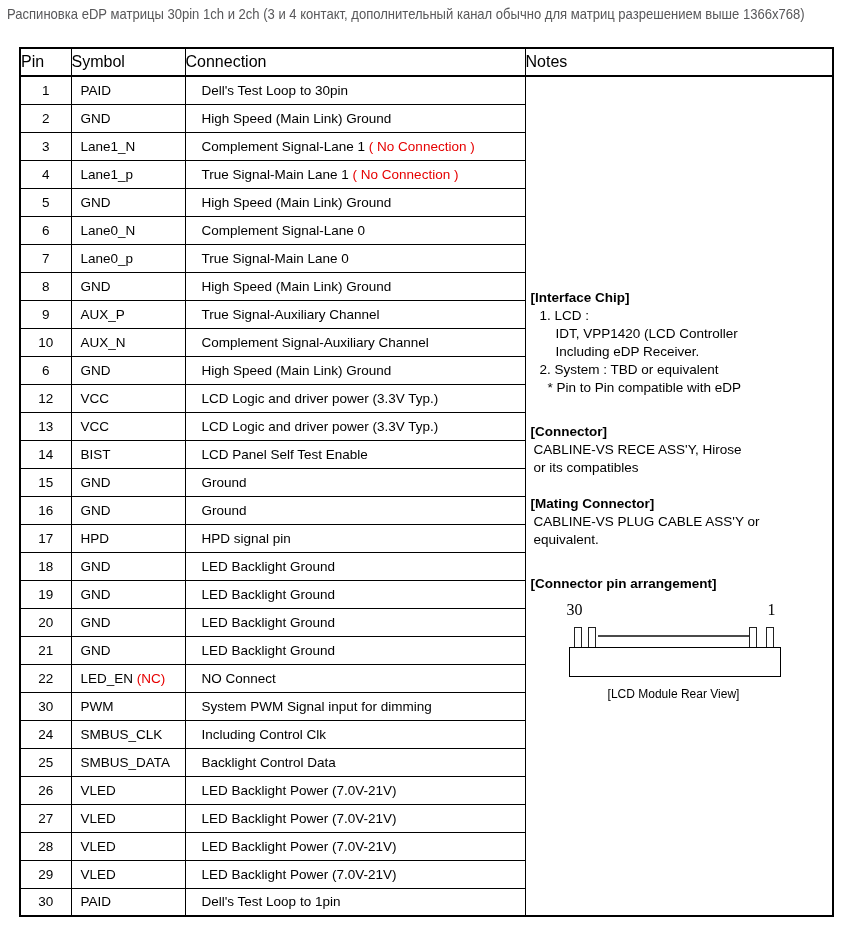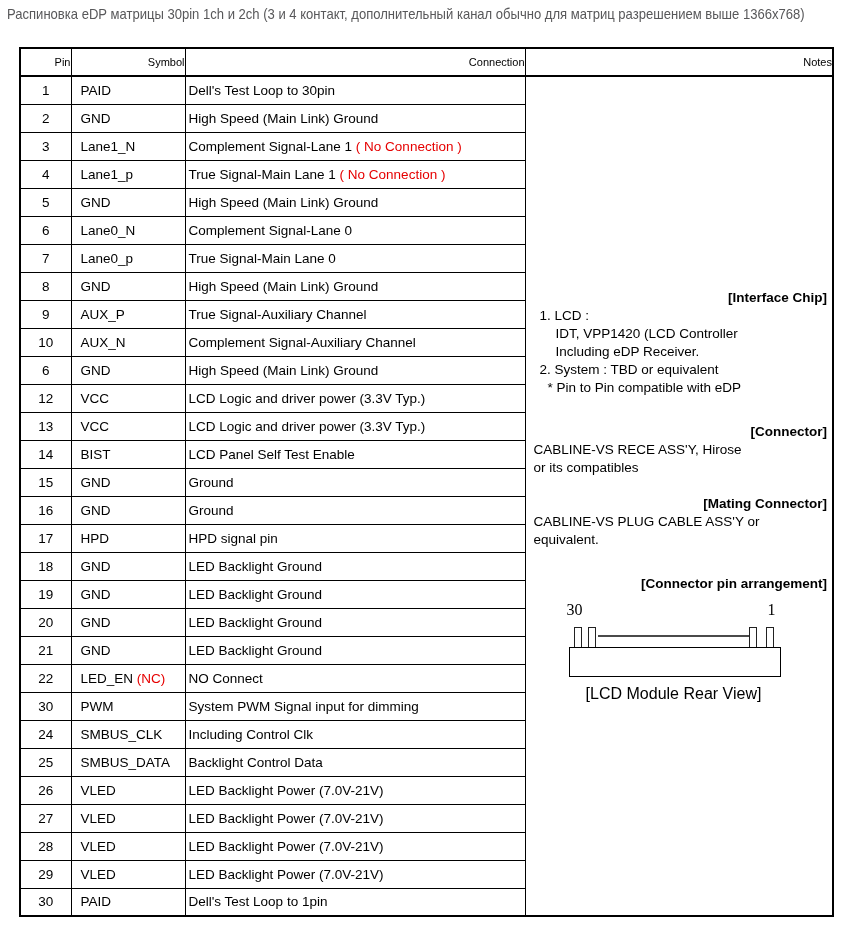--- a/index.html
+++ b/index.html
@@ -14,32 +14,32 @@
   }
   table.pinout{
     position:absolute;left:19px;top:47px;width:813px;
     border-collapse:collapse;table-layout:fixed;
     border:2px solid #000;
   }
   .c-pin{width:51px}.c-sym{width:114px}.c-desc{width:340px}.c-notes{width:308px}
   .pinout th,.pinout td{border:1px solid #000;padding:0;overflow:hidden;}
   .pinout thead tr{height:28px;}
   .pinout thead th{
-    font-size:11px;font-weight:normal;text-align:right;vertical-align:middle;
+    font-size:16px;font-weight:normal;text-align:left;vertical-align:middle;
     border-bottom:2px solid #000;
   }
   .pinout tbody tr{height:28px;}
   .pinout tbody td{font-size:13.5px;vertical-align:middle;}
   td.pin-cell{text-align:center;}
   td.symbol-cell{padding-left:9px;margin-left:13px;}
-  td.desc-cell{padding-left:3px;}
+  td.desc-cell{padding-left:16px;}
   .red{color:var(--accent-red,#e60000);}
   td.notes-cell{vertical-align:top;padding:2px 5px 0 5px;}
   .notes-content{position:relative;font-size:13.5px;line-height:18px;}
-  .note-title{font-weight:bold;text-align:right;}
+  .note-title{font-weight:bold;}
   .note-section{margin-top:26px;}
   .note-section:first-child{margin-top:0;}
   .note-section:nth-child(3){margin-top:18px;}
   .note-section:nth-child(4){}
   .ind-0{padding-left:3px}.ind-1{padding-left:9px}.ind-2{padding-left:25px}.ind-3{padding-left:17px}
   .diagram{position:relative;margin-top:10px;height:102px;}
   .dlabel{
     position:absolute;top:-1px;font-family:"Liberation Serif", serif;
     font-size:16px;line-height:16px;
   }
@@ -48,21 +48,21 @@
   .cpin{
     position:absolute;top:24px;width:6px;height:19px;
     border:1.5px solid #222;background:#fff;
   }
   .cpin.p1{left:43px}.cpin.p2{left:57px}.cpin.p3{left:218px}.cpin.p4{left:235px}
   .cline{position:absolute;top:32px;left:67px;width:151px;border-top:2px solid #4a4a4a;}
   .cbody{
     position:absolute;top:44px;left:38px;width:210px;height:28px;
     border:1.5px solid #000;background:#fff;
   }
-  .dcaption{position:absolute;top:82px;left:38px;width:210px;text-align:center;font-size:16px;}
+  .dcaption{position:absolute;top:82px;left:38px;width:210px;text-align:center;font-size:12px;}
 </style>
 </head>
 <body>
 
 <div class="title">Распиновка eDP матрицы 30pin 1ch и 2ch (3 и 4 контакт, дополнительный канал обычно для матриц разрешением выше 1366x768)</div>
 
 <table class="pinout">
   <colgroup>
     <col class="c-pin">
       <col class="c-sym">

